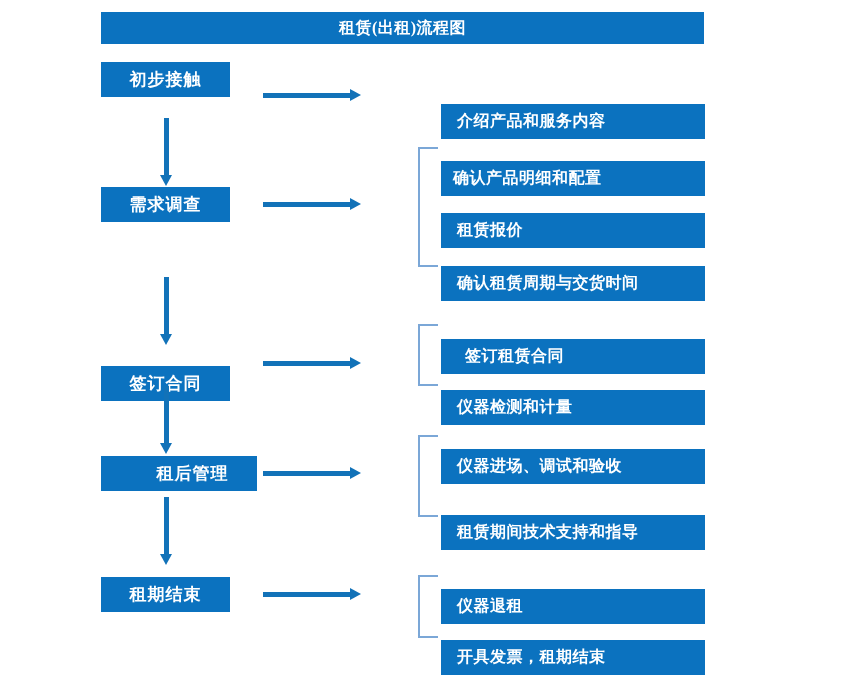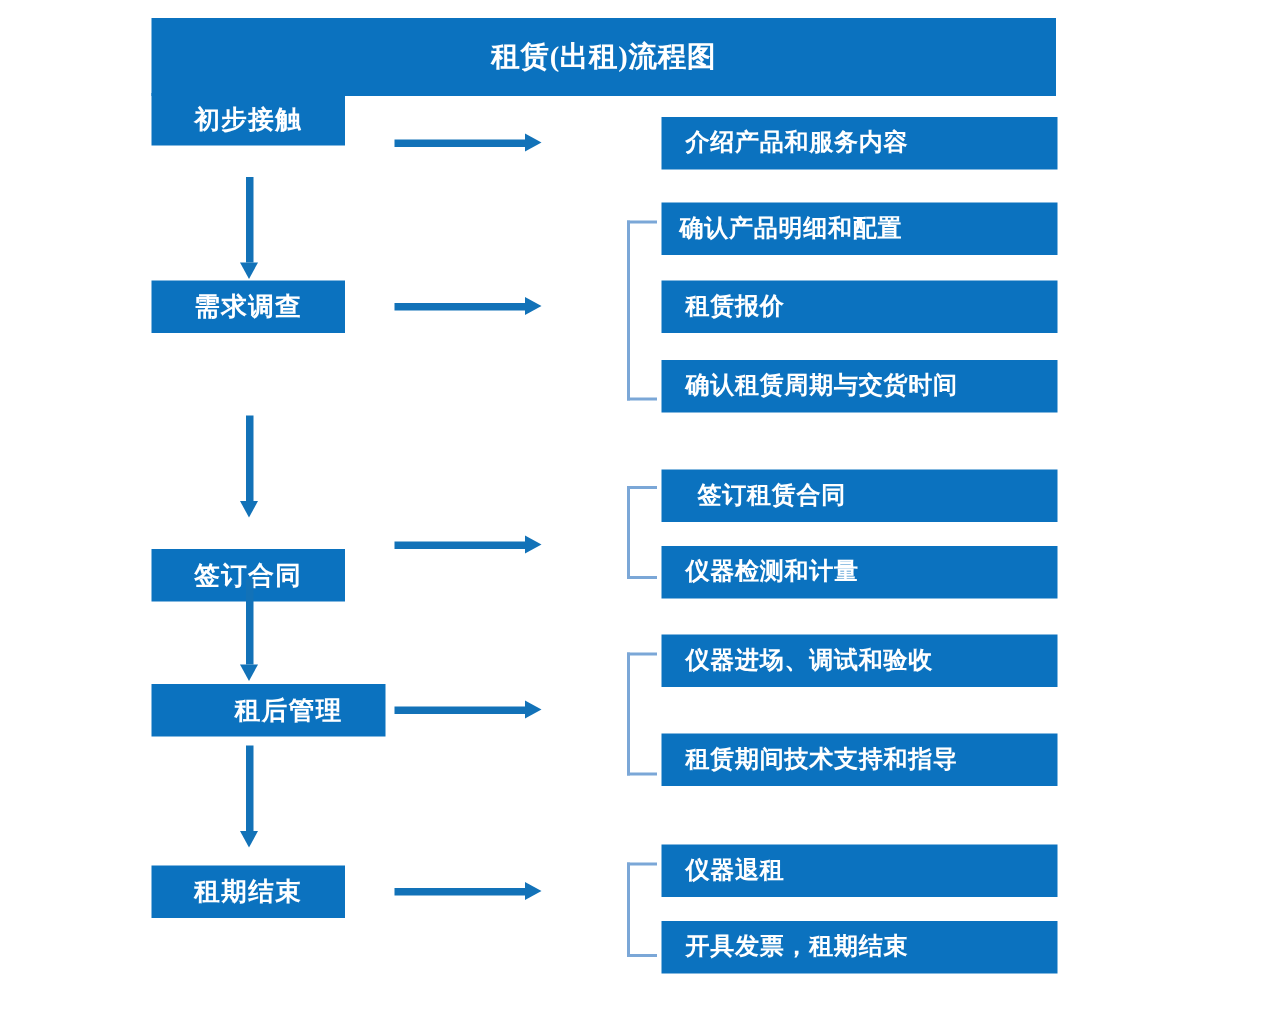--- a/index.html
+++ b/index.html
@@ -18,27 +18,27 @@
     background: #ffffff;
     overflow: hidden;
   }
 
   
   .title-bar {
     position: absolute;
     left: 101px;
     top: 12px;
     width: 603px;
-    height: 52px;
+    height: 32px;
     background: #0b72bf;
     color: #ffffff;
     display: flex;
     align-items: center;
     justify-content: center;
-    font-size: 19px;
+    font-size: 16px;
     font-weight: bold;
     letter-spacing: 0.5px;
   }
 
   
   .stage-box {
     position: absolute;
     left: 101px;
     width: 129px;
     height: 35px;
@@ -61,20 +61,21 @@
     background: #0b72bf;
     color: #ffffff;
     display: flex;
     align-items: center;
     justify-content: flex-start;
     padding-left: 16px;
     box-sizing: border-box;
     font-size: 16px;
     font-weight: bold;
     letter-spacing: 0.5px;
+    margin-top: 26px;
   }
 
   
   .h-arrow {
     position: absolute;
     left: 263px;
     width: 98px;
     height: 14px;
   }
   .h-arrow .shaft {

